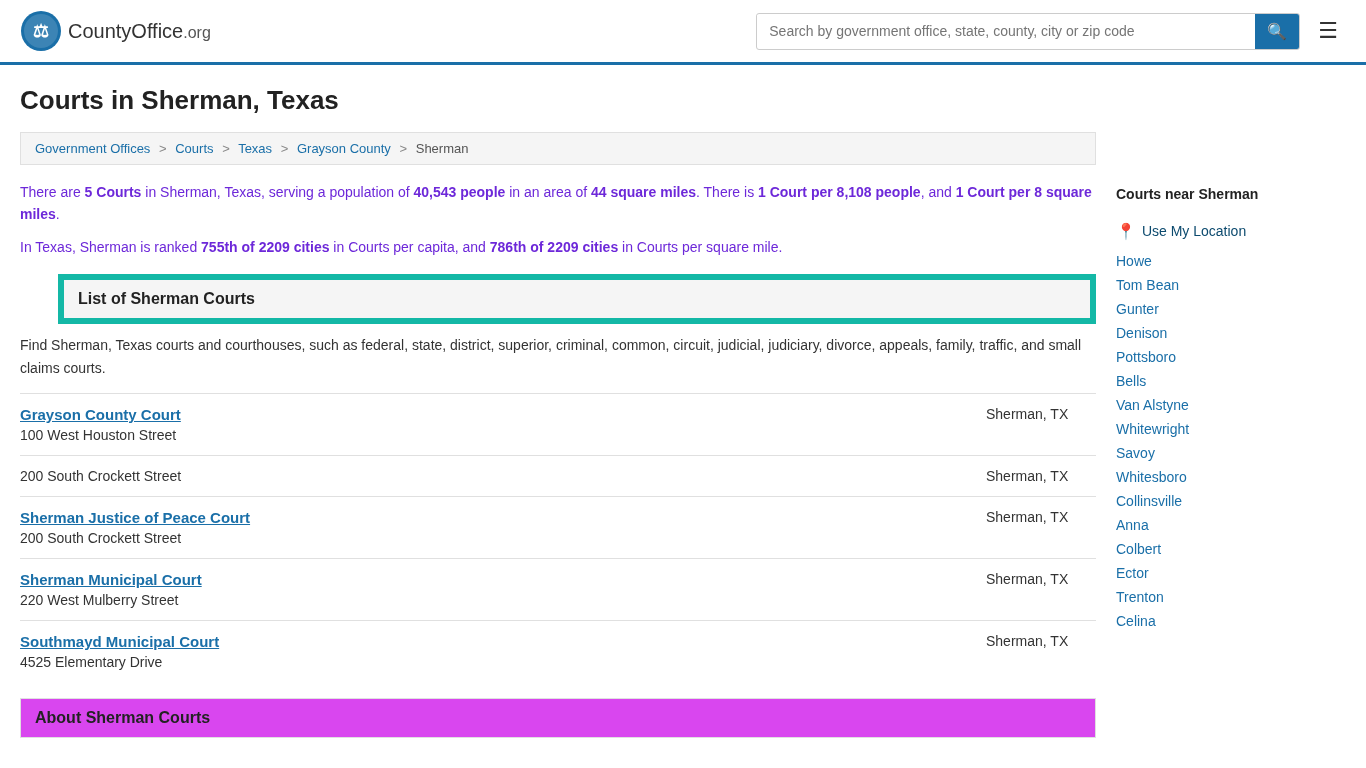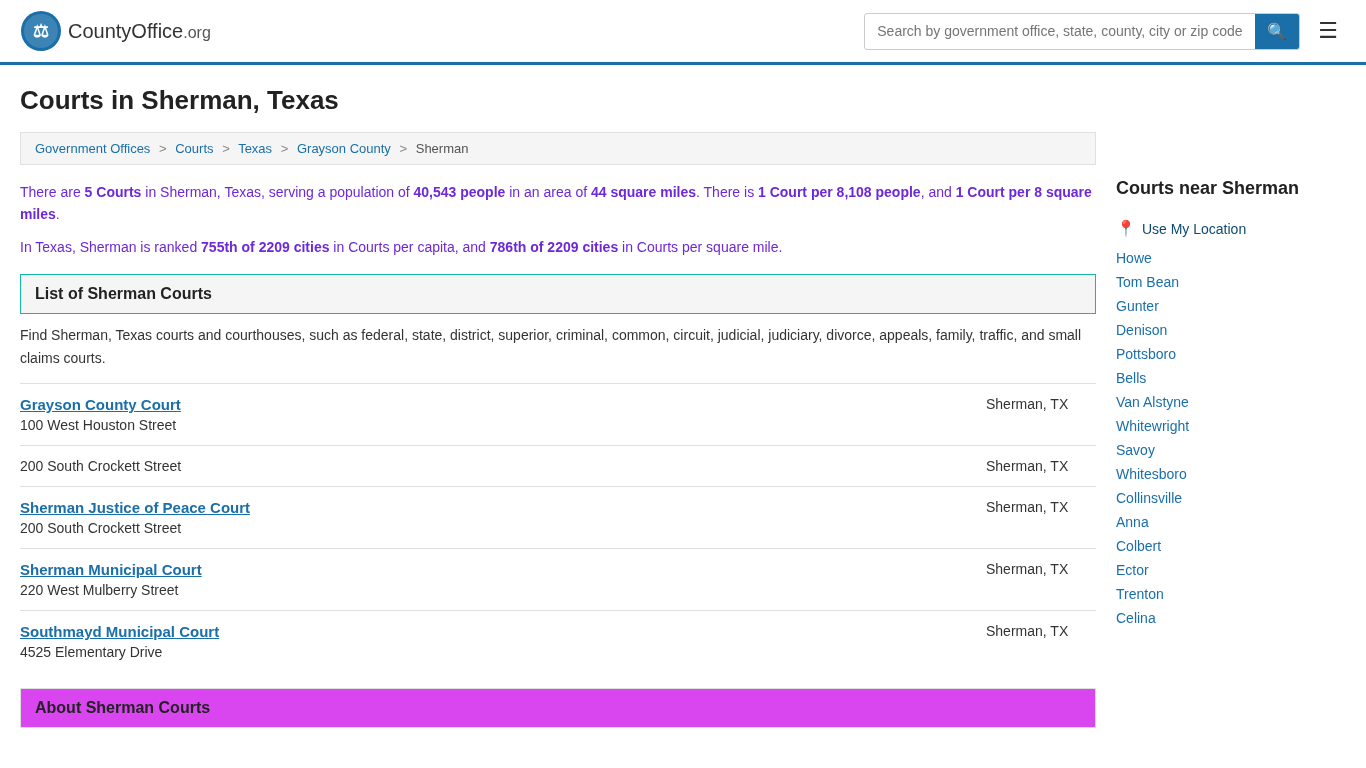--- a/index.html
+++ b/index.html
@@ -37,21 +37,21 @@
       display: flex;
       align-items: center;
       gap: 10px;
     }
     #search-bar {
       display: flex;
       align-items: center;
       border: 1px solid #ccc;
       border-radius: 3px;
       overflow: hidden;
-      width: 436px;
+      width: 544px;
     }
     #search-input {
       border: none;
       outline: none;
       padding: 8px 12px;
       font-size: 14px;
       color: #999;
       width: 100%;
     }
     #search-btn {
@@ -112,27 +112,28 @@
       font-size: 14px;
       color: #6d28d9;
       line-height: 1.6;
       margin-bottom: 10px;
     }
     .info-para strong { font-weight: bold; }
 
     
     .section-header {
       background: #f5f5f5;
-      border: 1px solid #14b8a6;
+      border: 6px solid #14b8a6;
       padding: 10px 14px;
       font-size: 16px;
       font-weight: bold;
       color: #222;
       margin-top: 16px;
       margin-bottom: 10px;
+      margin-left: 38px;
     }
 
     
     .list-description {
       font-size: 14px;
       color: #333;
       line-height: 1.6;
       margin-bottom: 14px;
     }
 
@@ -176,21 +177,21 @@
       color: #222;
       margin-top: 16px;
     }
 
     
     #right-sidebar {
       width: 230px;
       min-width: 230px;
     }
     #sidebar-title {
-      font-size: 18px;
+      font-size: 14px;
       font-weight: bold;
       color: #222;
       margin-bottom: 14px;
       padding-bottom: 6px;
     }
     .sidebar-use-location {
       display: flex;
       align-items: center;
       gap: 6px;
       margin-bottom: 12px;

